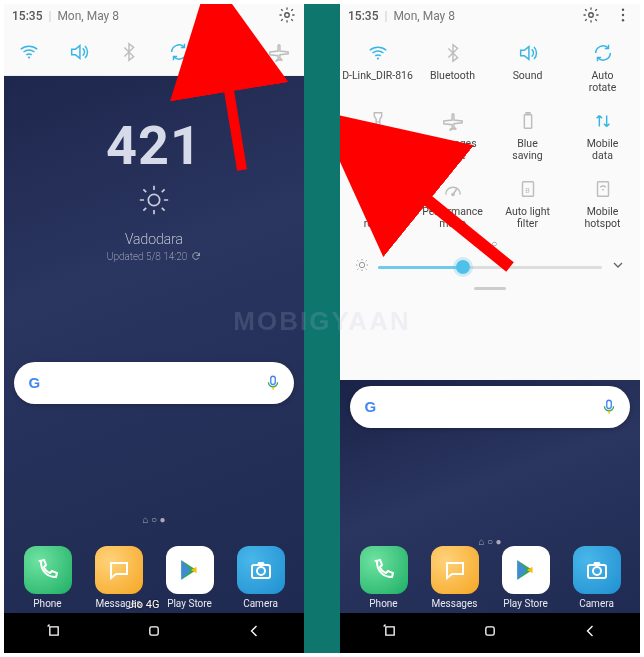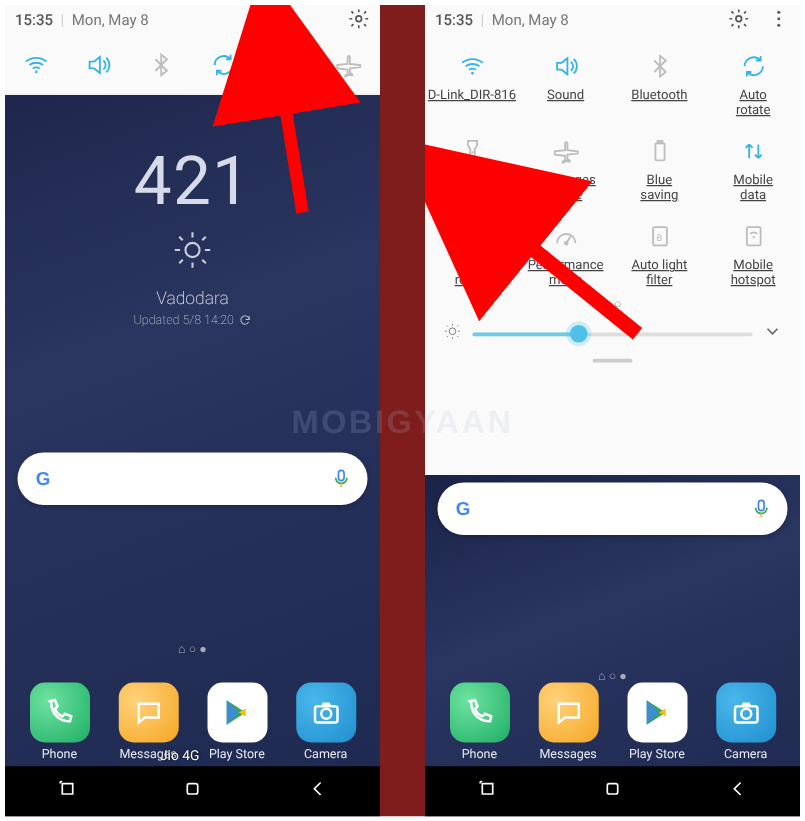--- a/index.html
+++ b/index.html
@@ -8,21 +8,21 @@
     background: #fff;
     width: 644px;
     height: 657px;
     overflow: hidden;
     position: relative;
   }
   .stage {
     display: flex;
     width: 644px;
     height: 657px;
-    background: #7f1d1d;
+    background: #0f766e;
     border: 4px solid #fff;
     gap: 32px;
   }
   .phone {
     position: relative;
     width: 318px;
     height: 649px;
     background: linear-gradient(160deg, #1a2347 0%, #2a3560 40%, #1e2950 100%);
     overflow: hidden;
   }
@@ -57,21 +57,21 @@
   .quickrow .qicon svg { width: 22px; height: 22px; }
   .active svg { stroke: #36b5e5; fill: none; }
   .inactive svg { stroke: #bdbdbd; fill: none; }
 
   
   .lockwidget {
     position: absolute; top: 110px; left: 0; right: 0;
     text-align: center; color: #c9ccda;
     font-weight: 200;
   }
-  .lockwidget .bigtime { font-size: 54px; letter-spacing: 1px; font-weight: 400; color: #d7dae8;}
+  .lockwidget .bigtime { font-size: 54px; letter-spacing: 1px; font-weight: 700; color: #d7dae8;}
   .lockwidget .sun { margin: 6px auto 4px; width: 34px; height: 34px; }
   .lockwidget .city { font-size: 14px; margin-top: 14px; color: #e2e4ee; }
   .lockwidget .updated { font-size: 10px; color: #b8bbca; margin-top: 4px; display:flex; gap:4px; justify-content:center; align-items:flex-start;}
 
   
   .searchbar {
     position: absolute; left: 10px; right: 10px; top: 358px;
     height: 42px; background: #fff; border-radius: 21px;
     display: flex; align-items: center; padding: 0 12px;
     box-shadow: 0 1px 4px rgba(0,0,0,.25);
@@ -104,21 +104,21 @@
     position: absolute; left:0; right:0; bottom:0; height: 40px;
     background: #000; display:flex; align-items:center; justify-content:space-around;
   }
   .navbar svg { width: 20px; height: 20px; stroke:#fff; fill:none; stroke-width:1.6;}
 
   
   .carrier { position:absolute; bottom: 42px; left: 124px; font-size: 11px; color:#fff; text-shadow:0 0 2px #000;}
 
   
   .watermark {
-    position: absolute; top: 322px; left: 0; width: 644px;
+    position: absolute; top: 306px; left: 0; width: 644px;
     text-align: center; font-size: 26px; font-weight: 800;
     letter-spacing: 2px; color: rgba(180,190,210,.18); pointer-events:none;
     font-family: Arial, sans-serif;
   }
 
   
   .panel {
     background: #fafafa; position: relative;
     height: 352px;
   }
@@ -126,21 +126,21 @@
     display: grid; grid-template-columns: repeat(4, 1fr);
     padding: 4px 0 0; row-gap: 0;
   }
   .tile {
     display:flex; flex-direction:column; align-items:center;
     padding: 8px 2px 6px; gap: 4px;
   }
   .tile .ticon { height: 26px; display:flex; align-items:center; }
   .tile .ticon svg { width: 22px; height: 22px; stroke:#bdbdbd; fill:none; stroke-width:1.6;}
   .tile.on .ticon svg { stroke:#36b5e5; }
-  .tile .tlabel { font-size: 10.5px; color:#444; text-align:center; line-height:1.15; min-height: 24px; text-decoration: underline;}
+  .tile .tlabel { font-size: 10.5px; color:#444; text-align:center; line-height:1.15; min-height: 24px;}
   .tile.highlight .tlabel { outline: 2px solid #f00; outline-offset: 1px; padding: 1px 3px;}
 
   .panel .pagerdots { text-align:center; font-size:10px; color:#888; margin-top:2px;}
   .brightness { display:flex; align-items:center; gap:8px; padding: 8px 14px 6px;}
   .brightness .track { flex:1; height:3px; background:#ddd; position:relative; border-radius:2px;}
   .brightness .fill { position:absolute; left:0; top:0; bottom:0; width:38%; background:#6fcbe8; border-radius:2px;}
   .brightness .thumb { position:absolute; left:38%; top:50%; width:14px; height:14px; background:#4fc1e9; border-radius:50%; transform:translate(-50%,-50%); box-shadow:0 0 0 3px rgba(79,193,233,.25);}
   .brightness .autoicon svg{width:16px;height:16px;stroke:#666;fill:none;}
   .brightness .chev svg{width:16px;height:16px;stroke:#666;fill:none; stroke-width:2;}
   .handle { width:32px; height:3px; background:#ccc; border-radius:2px; margin: 4px auto 0;}
@@ -338,36 +338,36 @@
 
         <div class="tile on">
           <div class="ticon">
               <svg viewBox="0 0 24 24">
                 <path d="M3 9a14 14 0 0 1 18 0M6 12a10 10 0 0 1 12 0M9 15a6 6 0 0 1 6 0"></path>
                 <circle cx="12" cy="18" r="1.2" fill="#36b5e5" stroke="none"></circle>
               </svg>
             </div>
           <div class="tlabel">D-Link_DIR-816</div>
         </div>
+        <div class="tile">
+          <div class="ticon">
+              <svg viewBox="0 0 24 24">
+                <path d="M7 7l10 10-5 4V3l5 4L7 17"></path>
+              </svg>
+            </div>
+          <div class="tlabel">Bluetooth</div>
+        </div>
         <div class="tile on">
           <div class="ticon">
               <svg viewBox="0 0 24 24">
                 <path d="M4 9v6h4l5 4V5L8 9H4z"></path>
                 <path d="M16 8a5 5 0 0 1 0 8M18.5 5.5a9 9 0 0 1 0 13"></path>
               </svg>
             </div>
           <div class="tlabel">Sound</div>
-        </div>
-        <div class="tile">
-          <div class="ticon">
-              <svg viewBox="0 0 24 24">
-                <path d="M7 7l10 10-5 4V3l5 4L7 17"></path>
-              </svg>
-            </div>
-          <div class="tlabel">Bluetooth</div>
         </div>
         <div class="tile on">
           <div class="ticon">
               <svg viewBox="0 0 24 24">
                 <path d="M4 12a8 8 0 0 1 14-5M20 12a8 8 0 0 1-14 5"></path>
                 <path d="M18 3v4h-4M6 21v-4h4"></path>
               </svg>
             </div>
           <div class="tlabel" style="white-space: pre-line;">Auto
 rotate</div>

